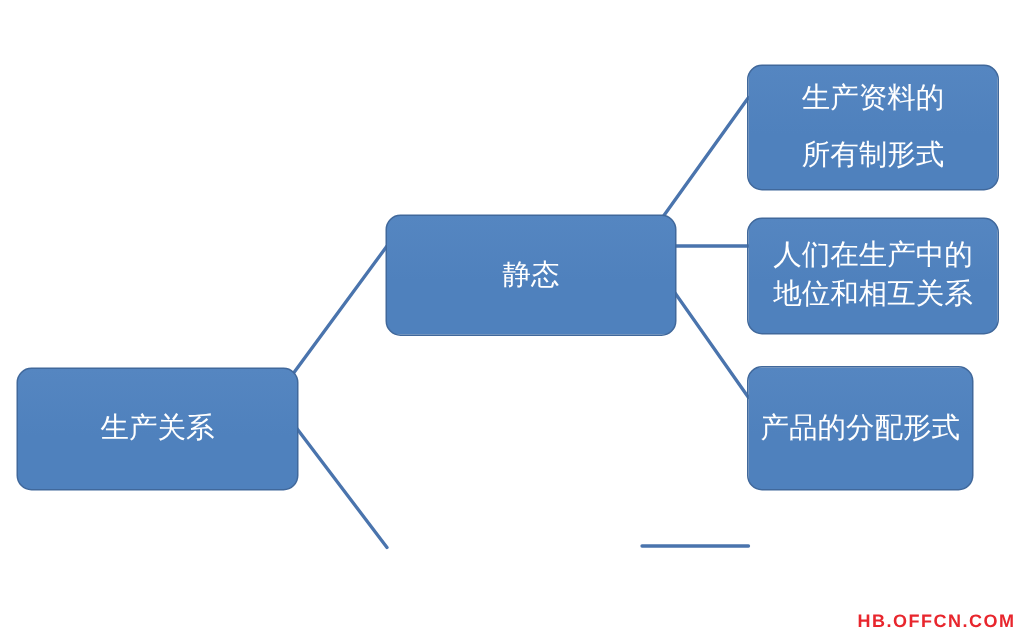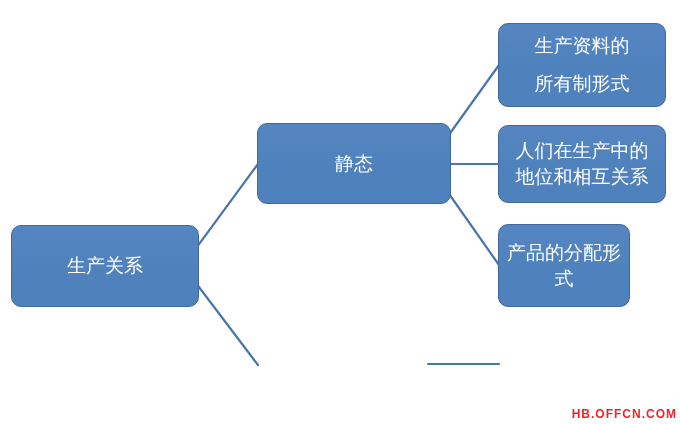--- a/index.html
+++ b/index.html
@@ -28,28 +28,29 @@
     border-radius: 10px;
     color: var(--text, #ffffff);
     display: flex;
     align-items: center;
     justify-content: center;
     text-align: center;
     font-size: 19px;
     line-height: 26px;
     white-space: pre-line;
     padding: 4px 8px;
+    margin-top: 20px;
   }
   .node.loose { line-height: 38px; }
   .node.root    { left: 11px;  top: 225px; width: 188px; height: 82px; }
   .node.static  { left: 257px; top: 123px; width: 194px; height: 81px; }
   .node.dynamic { left: 257px; top: 323px; width: 170px; height: 84px; }
   .node.leaf1   { left: 498px; top: 23px;  width: 168px; height: 84px; }
   .node.leaf2   { left: 498px; top: 125px; width: 168px; height: 78px; }
-  .node.leaf3   { left: 498px; top: 224px; width: 132px; height: 83px; }
+  .node.leaf3   { left: 498px; top: 224px; width: 151px; height: 83px; }
   .node.leaf4   { left: 498px; top: 324px; width: 168px; height: 79px; }
   .watermark {
     position: absolute;
     right: 3px;
     bottom: 3px;
     color: var(--watermark, #e8262d);
     font-weight: bold;
     font-size: 12px;
     letter-spacing: 1px;
     font-family: "Liberation Sans", sans-serif;

